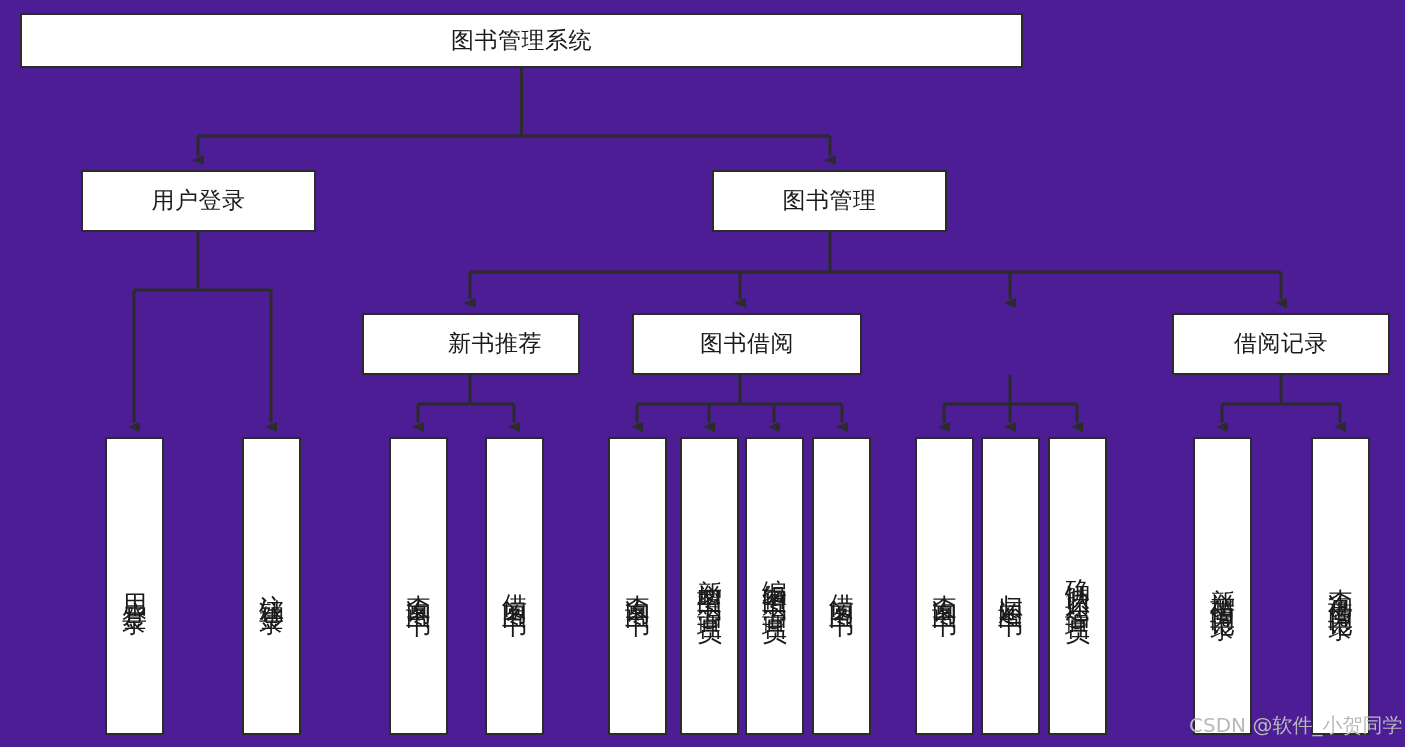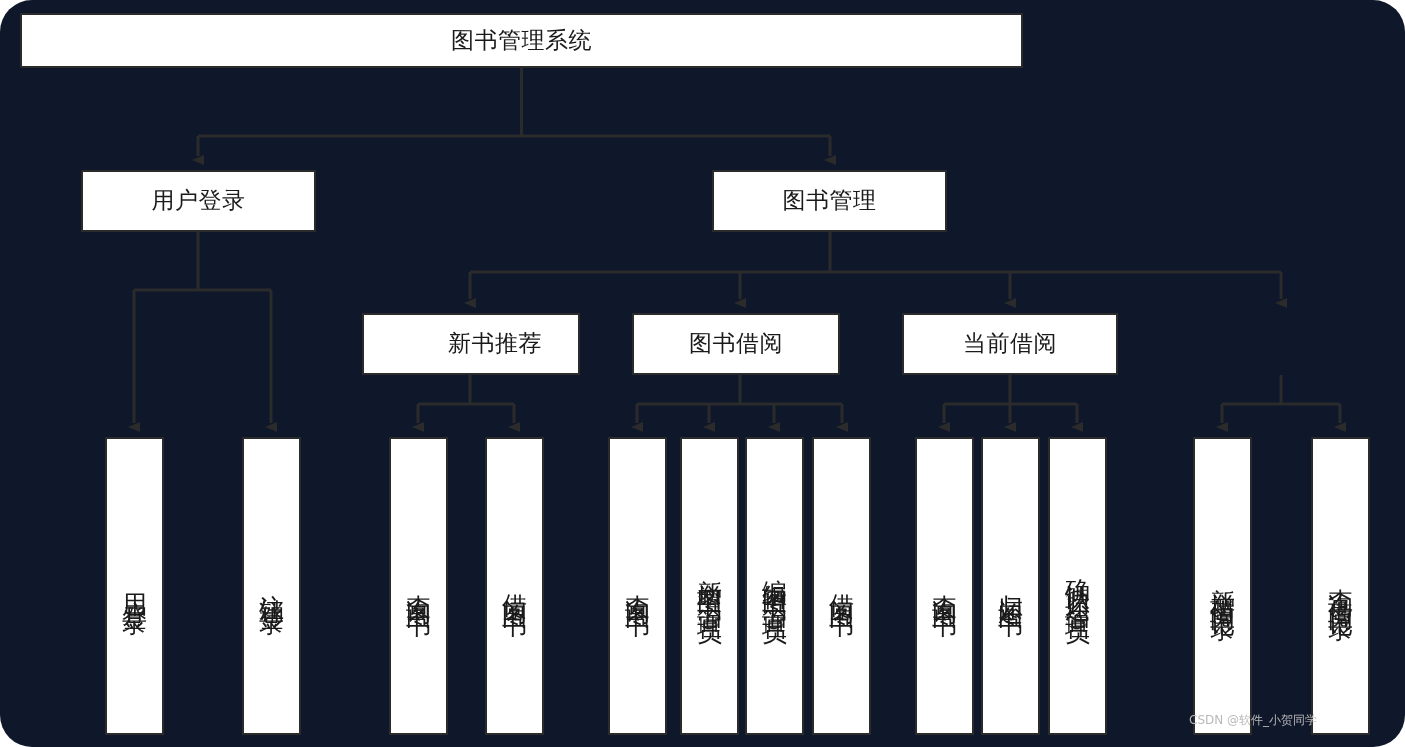--- a/index.html
+++ b/index.html
@@ -4,24 +4,23 @@
 <style>
   html, body {
     margin: 0;
     padding: 0;
     background: #ffffff;
   }
   #canvas {
     position: relative;
     width: 1405px;
     height: 747px;
-    background: #0f172a;
+    background: #4c1d95;
     font-family: "DejaVu Sans", "Liberation Sans", sans-serif;
     overflow: hidden;
-    border-radius: 32px;
   }
   svg#wires {
     position: absolute;
     left: 0; top: 0;
     width: 1405px;
     height: 747px;
   }
   .node {
     position: absolute;
     box-sizing: border-box;
@@ -54,21 +53,21 @@
     text-orientation: upright;
     font-size: 25px;
     letter-spacing: 6px;
     line-height: 1;
     white-space: nowrap;
   }
   .watermark {
     position: absolute;
     left: 1189px;
     top: 712px;
-    font-size: 12px;
+    font-size: 20px;
     color: #b9b9b9;
     white-space: nowrap;
     z-index: 6;
     user-select: none;
     font-family: "DejaVu Sans", "Liberation Sans", sans-serif;
   }
 </style>
 </head>
 <body>
 
@@ -134,25 +133,25 @@
   <div class="node horiz" style="left:81px; top:170px; width:235px; height:62px;">
     <span class="node-label">用户登录</span>
   </div>
   <div class="node horiz" style="left:712px; top:170px; width:235px; height:62px;align-items:center;">
     <span class="node-label">图书管理</span>
   </div>
 
   <div class="node horiz" style="left:362px; top:313px; width:218px; height:62px;padding-left:48px;">
     <span class="node-label">新书推荐</span>
   </div>
-  <div class="node horiz" style="left:632px; top:313px; width:208px; height:62px;">
+  <div class="node horiz" style="left:632px; top:313px; width:230px; height:62px;">
     <span class="node-label">图书借阅</span>
   </div>
-  <div class="node horiz" style="left:902px; top:313px; width:216px; height:62px;">
-    <span class="node-label">当前借阅</span>
+  <div class="node horiz" style="left:1172px; top:313px; width:218px; height:62px;">
+    <span class="node-label">借阅记录</span>
   </div>
 
   <div class="node vert" style="left:105px; top:437px; width:59px; height:298px;">
     <span class="node-label">用户登录</span>
   </div>
   <div class="node vert" style="left:242px; top:437px; width:59px; height:298px;">
     <span class="node-label">注销登录</span>
   </div>
 
   <div class="node vert" style="left:389px; top:437px; width:59px; height:298px;">

